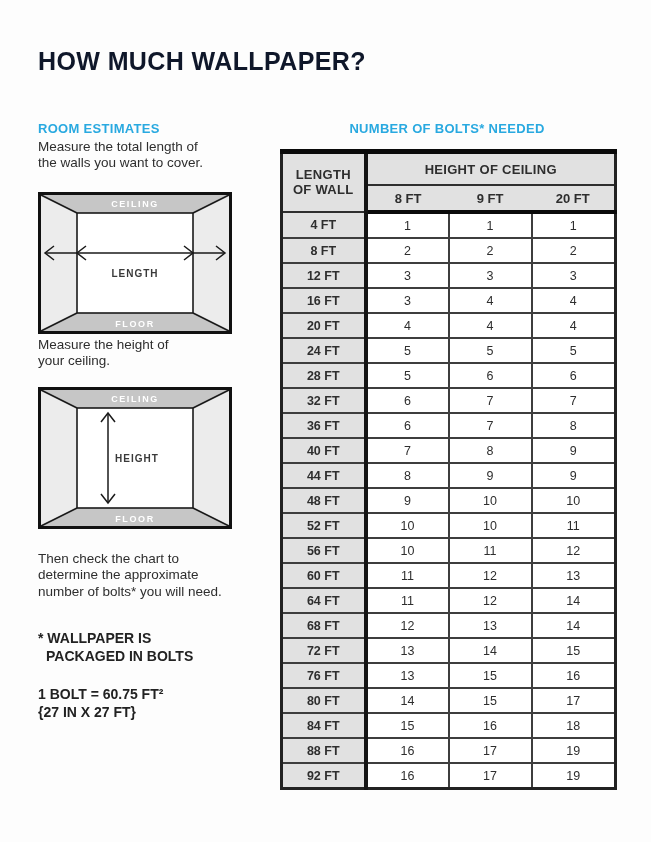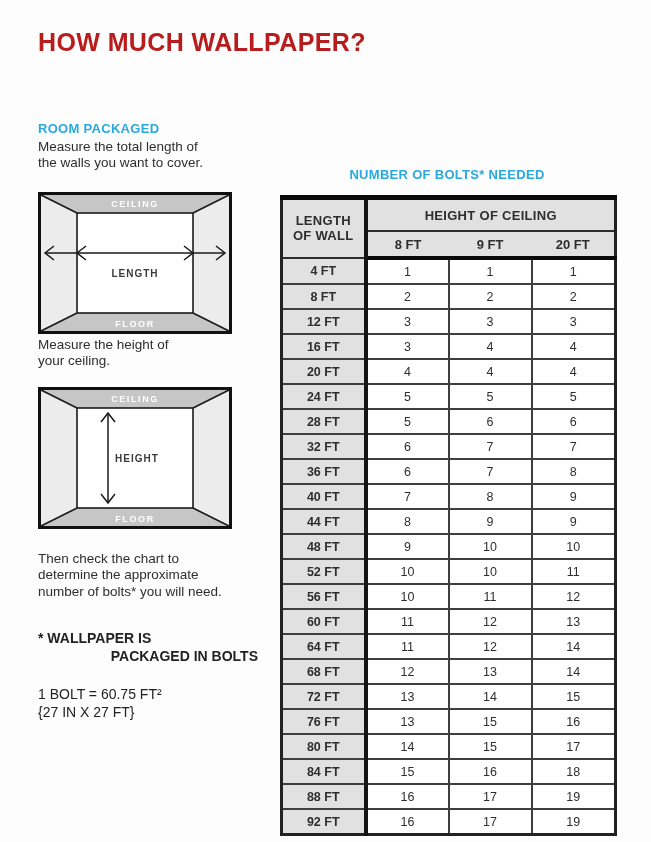--- a/index.html
+++ b/index.html
@@ -7,48 +7,48 @@
     width:651px;height:842px;
     background:#fdfdfd;
     font-family:"Liberation Sans", sans-serif;
     color:#2b2b2b;
     position:relative;
     overflow:hidden;
   }
   .page{position:relative;width:651px;height:842px;}
 
   .title{
-    position:absolute;left:38px;top:28px;margin:0;
+    position:absolute;left:38px;top:47px;margin:0;
     font-size:25px;font-weight:bold;letter-spacing:0.4px;
-    color:#b91c1c;
+    color:#0f172a;
     text-align:center;
   }
 
   .section-heading{
     margin:0;font-size:13px;font-weight:bold;letter-spacing:0.3px;
     color:#29A9E0;
   }
 
   .left-col{position:absolute;left:38px;top:121px;width:220px;}
-  .right-col{position:absolute;left:280px;top:121px;width:334px;margin-top:46px;}
+  .right-col{position:absolute;left:280px;top:121px;width:334px;}
   .right-col .section-heading{text-align:center;}
 
   .step{
     margin:3px 0 0 0;font-size:13.5px;line-height:1.22;
     white-space:pre-line;color:#2e2e2e;
   }
   .step.third{margin-top:22px;}
 
   .room{display:block;margin-top:20px;}
   .room-label{font-size:9px;font-weight:bold;letter-spacing:1.6px;fill:#ffffff;}
   .arrow-label{font-size:10px;font-weight:bold;letter-spacing:1px;fill:#3a3a3a;}
 
   .note{margin-top:29px;font-size:14px;font-weight:bold;line-height:1.3;color:#222;}
-  .note .l2{padding-left:8px;text-align:right;}
-  .boltinfo{margin-top:19px;font-size:14px;font-weight:normal;line-height:1.3;color:#222;}
+  .note .l2{padding-left:8px;}
+  .boltinfo{margin-top:19px;font-size:14px;font-weight:bold;line-height:1.3;color:#222;}
 
   table.bolts{
     border-collapse:collapse;table-layout:fixed;
     width:334px;margin-top:13px;
     font-size:12.5px;color:#2e2e2e;
     border:3px solid #222;
     border-top:5px solid #0a0a0a;
   }
   table.bolts col.c0{width:84px;}
   table.bolts col.c1,table.bolts col.c2{width:83px;}
@@ -81,21 +81,21 @@
   tbody td + td{border-left:2px solid #3e3e3e;}
 </style>
 </head>
 <body>
 
 <div class="page">
 
   <h1 class="title">HOW MUCH WALLPAPER?</h1>
 
   <div class="left-col">
-    <h2 class="section-heading">ROOM PACKAGED</h2>
+    <h2 class="section-heading">ROOM ESTIMATES</h2>
 
     <p class="step">Measure the total length of
 the walls you want to cover.</p>
 
     <svg class="room" viewBox="0 0 194 142" width="194" height="142" aria-hidden="true">
       <polygon points="3,3 191,3 155,21 39,21" fill="#c6c6c6"></polygon>
       <polygon points="3,139 191,139 155,121 39,121" fill="#c6c6c6"></polygon>
       <polygon points="3,3 39,21 39,121 3,139" fill="#ececec"></polygon>
       <polygon points="191,3 155,21 155,121 191,139" fill="#ececec"></polygon>
       <rect x="39" y="21" width="116" height="100" fill="#ffffff" stroke="#1a1a1a" stroke-width="1.6"></rect>

